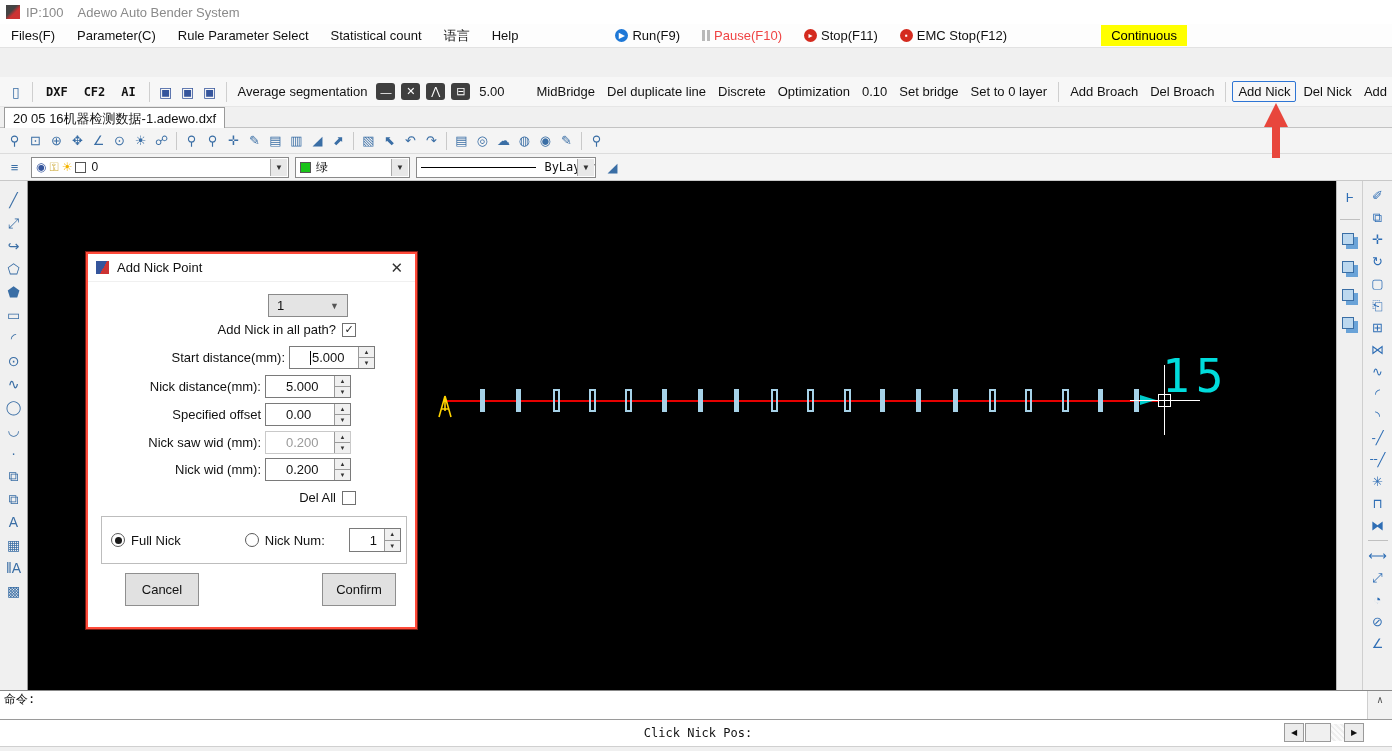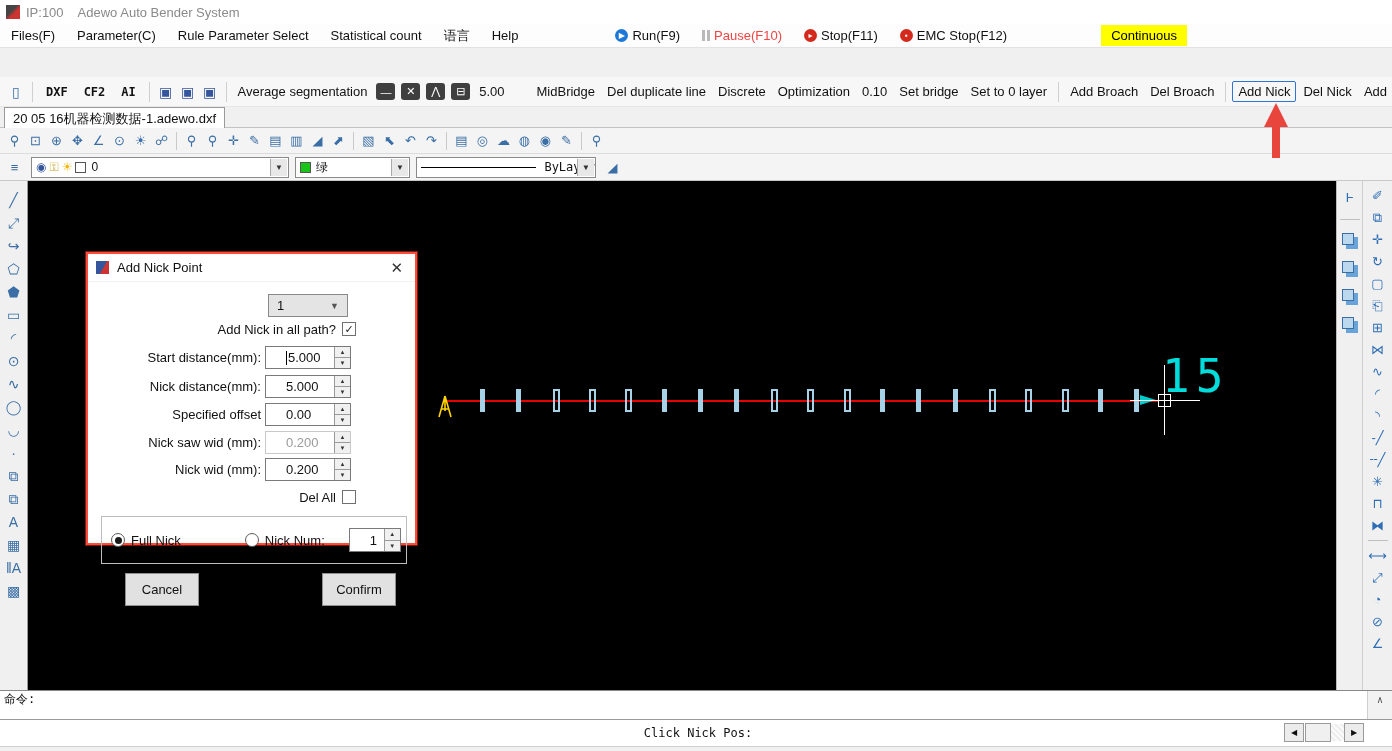--- a/index.html
+++ b/index.html
@@ -64,28 +64,28 @@
   
   #redline { position:absolute; height:2px; background:#e60000; }
   .tick { position:absolute; width:5px; height:23px; background:#a6d2e8; }
   .tick.hollow { background:transparent; border:2px solid #a6d2e8; width:7px; }
   #dim-label { position:absolute; color:#00dcdc; font-family:"DejaVu Sans Mono", monospace; font-size:46px; font-weight:400; letter-spacing:6px; }
   #line-arrowhead { position:absolute; width:0; height:0; border-left:16px solid #00cccc; border-top:5px solid transparent; border-bottom:5px solid transparent; }
   .ch { position:absolute; background:#fff; }
   #pickbox { position:absolute; width:13px; height:13px; border:1px solid #fff; background:transparent; }
 
   
-  #dialog { position:absolute; left:86px; top:252px; width:331px; height:293px; background:#fff; border:2px solid #ff4b3a; box-shadow:0 0 0 1px #7a1a12; z-index:30; }
+  #dialog { position:absolute; left:86px; top:252px; width:331px; height:377px; background:#fff; border:2px solid #ff4b3a; box-shadow:0 0 0 1px #7a1a12; z-index:30; }
   #dlg-title { position:absolute; left:0; right:0; top:0; height:28px; background:#fff; display:flex; align-items:center; padding:0 8px; border-bottom:1px solid #f0f0f0; }
   #dlg-icon { width:13px; height:13px; margin-right:8px; background:linear-gradient(120deg,#35559c 55%,#c33 55%); }
   #dlg-close { margin-left:auto; font-size:15px; color:#333; padding:0 4px; }
   .dlg-abs { position:absolute; }
   #dlg-combo { left:180px; top:40px; width:80px; height:23px; background:#e4e4e4; border:1px solid #8a8a8a; display:flex; align-items:center; padding-left:8px; }
   #dlg-combo .chev { margin-left:auto; margin-right:8px; font-size:9px; color:#555; }
-  .cb-row { display:flex; justify-content:flex-end; width:268px; left:0; height:15px; }
+  .cb-row { display:flex; align-items:center; justify-content:flex-end; width:268px; left:0; height:15px; }
   .cb-row .lbl { margin-right:6px; }
   .cb { width:14px; height:14px; border:1px solid #707070; background:#fff; display:inline-flex; align-items:center; justify-content:center; font-size:11px; color:#222; }
   .frow { left:0; width:327px; height:23px; display:flex; align-items:center; }
   .frow .flabel { width:177px; text-align:right; padding-right:4px; }
   .field { width:86px; height:23px; border:1px solid #7a7a7a; background:#fff; display:flex; align-items:center; position:relative; padding-left:20px; }
   .field .spin { position:absolute; right:0; top:0; bottom:0; width:16px; border-left:1px solid #9a9a9a; display:flex; flex-direction:column; }
   .field .spin span { flex:1; display:flex; align-items:center; justify-content:center; font-size:6px; color:#333; background:#f0f0f0; }
   .field .spin span:first-child { border-bottom:1px solid #9a9a9a; }
   .frow.disabled .flabel { color:#111; }
   .frow.disabled .field { border-color:#c9c9c9; }
@@ -348,21 +348,21 @@
       <span>1</span>
       <span class="chev">▼</span>
     </div>
 
     <div class="dlg-abs cb-row" style="top:68px;">
       <span class="lbl">Add Nick in all path?</span>
       <span class="cb" id="cb-allpath">✓</span>
     </div>
 
     <div id="dlg-fields">
-        <div class="dlg-abs frow" style="top: 92px;">
+        <div class="dlg-abs frow" style="top: 92px; margin-left: 24px;">
           <span class="flabel">Start distance(mm):</span>
           <span class="field">
             <span class="caret"></span>
             <span class="val">5.000</span>
             <span class="spin">
               <span>▲</span>
               <span>▼</span>
             </span>
           </span>
         </div>

